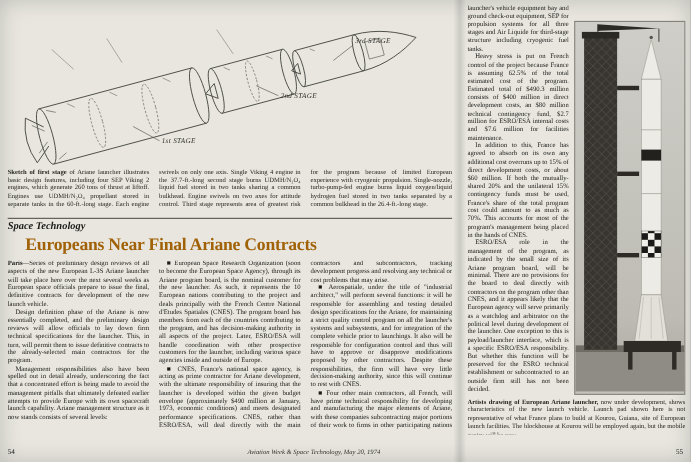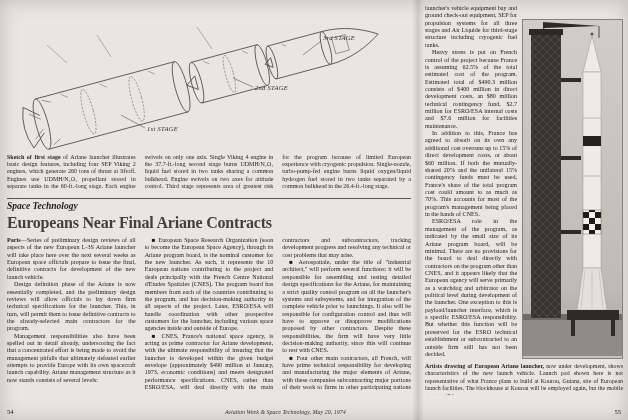--- a/index.html
+++ b/index.html
@@ -11,21 +11,21 @@
     background:linear-gradient(90deg,rgba(0,0,0,0),rgba(0,0,0,.12) 50%,rgba(0,0,0,0));}
   .left-page{position:absolute;left:0;top:0;width:418px;height:420px;padding:5px 7px;box-sizing:border-box;}
   .right-page{position:absolute;left:420px;top:0;width:208px;height:420px;padding:5px 5px;box-sizing:border-box;}
 
   .figure-drawing{position:relative;width:404px;height:146px;}
   .stage-label{position:absolute;font-size:6.5px;font-style:italic;letter-spacing:.3px;color:#2a2925;white-space:nowrap;}
   .figure-caption{margin:3px 0 0;height:40px;overflow:hidden;column-count:3;column-gap:9px;
     font-size:6px;line-height:1.2;text-align:justify;color:#26251f;}
   .rule{border-top:1px solid #56544c;margin:4px 0 2px;}
   .kicker{font-size:9.5px;font-weight:bold;font-style:italic;margin:1px 0 3px;}
-  .headline{font-size:16px;font-weight:bold;letter-spacing:-.2px;margin:0 0 5px;color:#404040;font-family:"Liberation Serif",serif;}
+  .headline{font-size:16px;font-weight:bold;letter-spacing:-.2px;margin:0 16px 5px;color:#a16207;font-family:"Liberation Serif",serif;}
   .article{column-count:3;column-gap:9px;height:158px;overflow:hidden;
     font-size:6.1px;line-height:1.21;text-align:justify;}
   .article p,.right-col p{margin:0;text-indent:7px;}
   .article p.no-indent,.right-col p.no-indent{text-indent:0;}
   .dateline{font-weight:bold;}
 
   .footer-num-left{position:absolute;left:7px;bottom:5px;font-size:6.5px;}
   .footer-journal{position:absolute;left:225px;bottom:5px;font-size:6px;font-style:italic;color:#33322c;}
   .footer-num-right{position:absolute;right:7px;bottom:5px;font-size:6.5px;}
 

